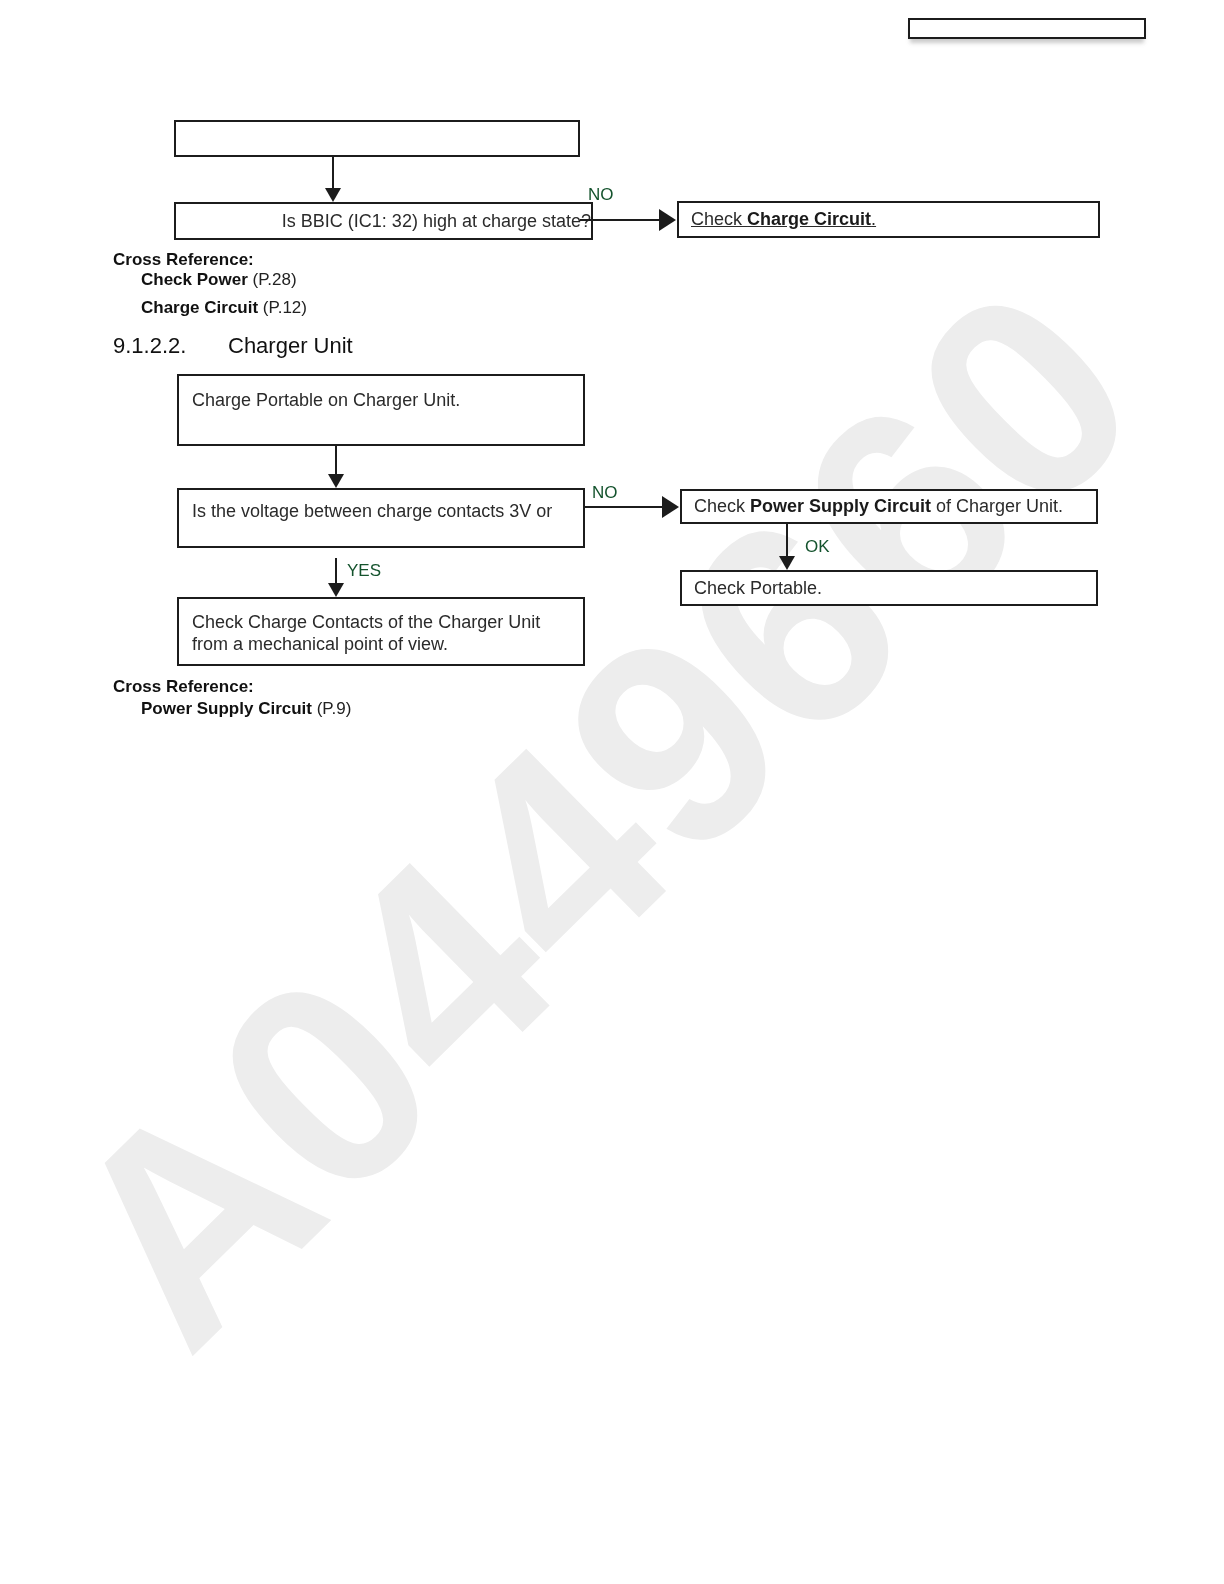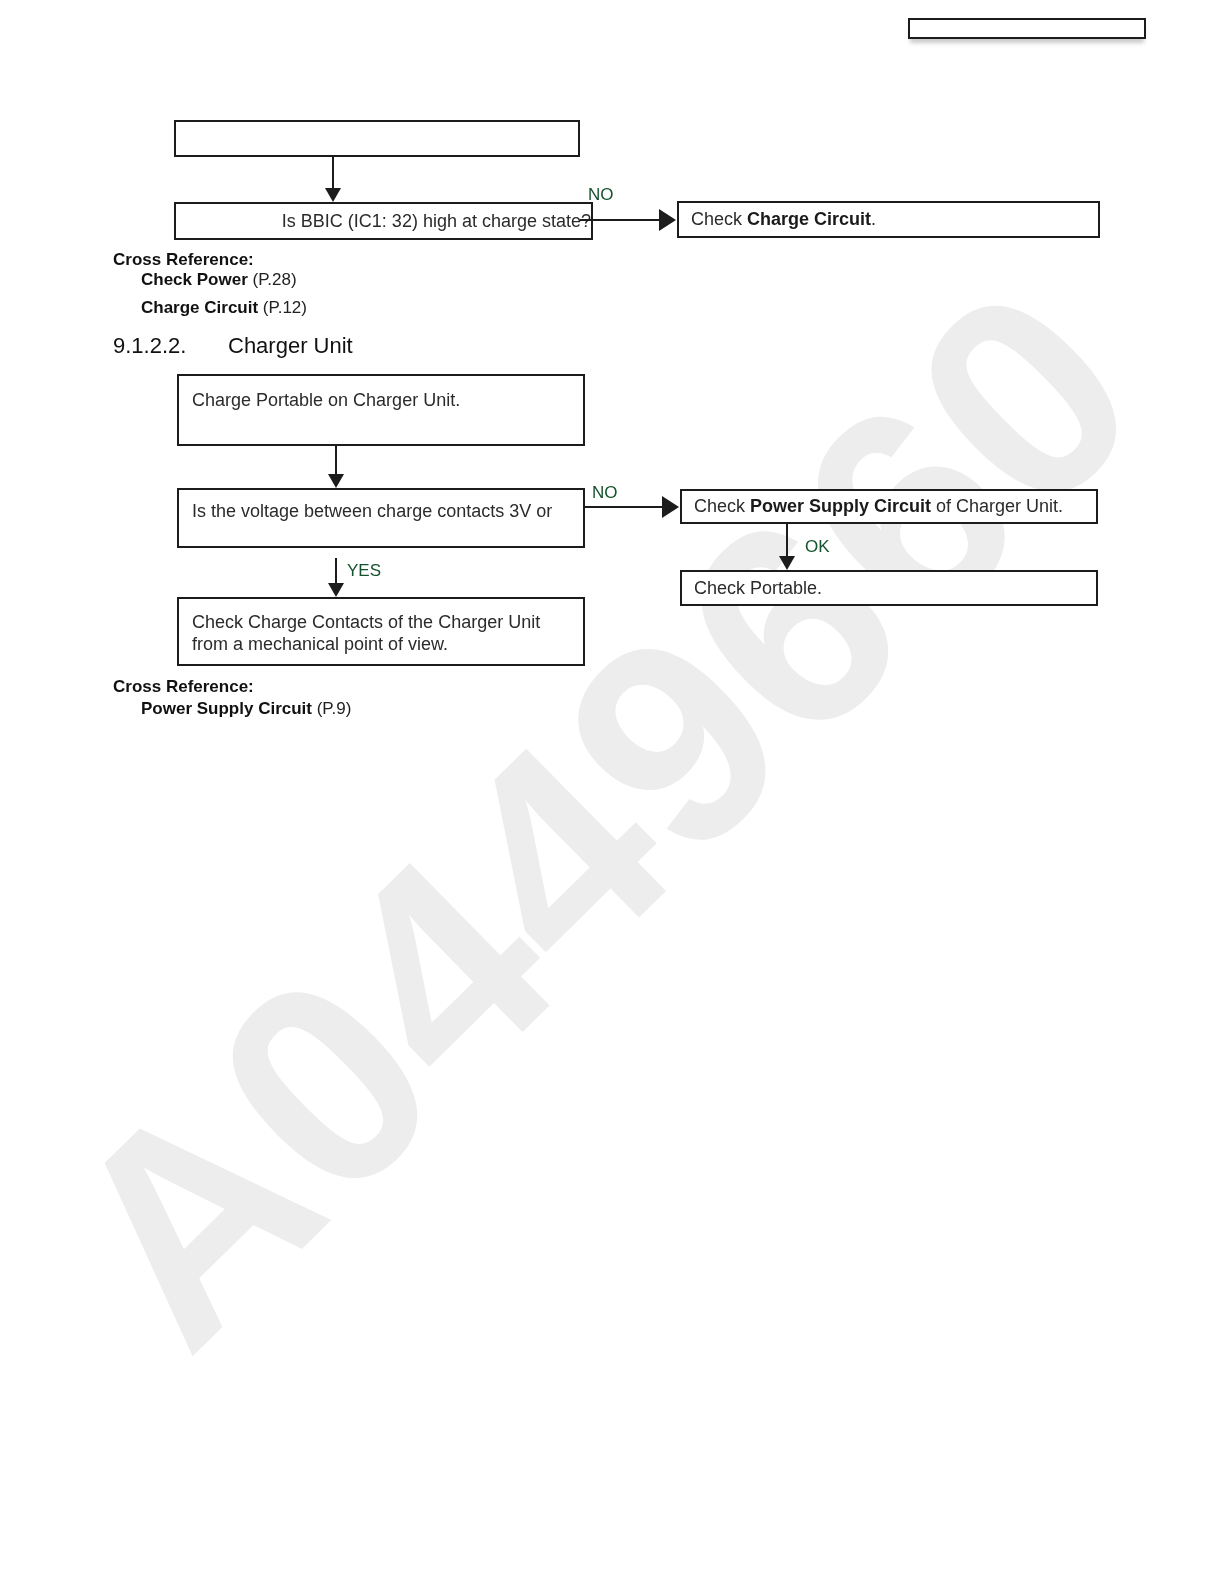--- a/index.html
+++ b/index.html
@@ -90,21 +90,21 @@
 
   <div class="fbox" style="left:174px; top:202px; width:402px; height:34px; line-height:34px; padding-left:13px;text-align:right;">
     <span>Is BBIC (IC1: 32) high at charge state?</span>
   </div>
 
   <div class="lbl" style="left:588px; top:185px;">NO</div>
 
   <div class="hline" style="left:580px; top:219px; width:80px;"></div>
   <div class="arr-right" style="left:659px; top:209px;"></div>
 
-  <div class="fbox" style="left:677px; top:201px; width:407px; height:33px; line-height:33px; padding-left:12px;">
+  <div class="fbox" style="left:677px; top:201px; width:407px; height:33px; line-height:33px; padding-left:12px;text-decoration:underline;">
     <span><span>Check </span><b>Charge Circuit</b><span>.</span></span>
   </div>
 
   <div class="xref-title" style="left:113px; top:250px;">Cross Reference:</div>
   <div class="xref-item" style="left:141px; top:270px;">
     <b>Check Power</b><span> (P.28)</span>
   </div>
   <div class="xref-item" style="left:141px; top:298px;">
     <b>Charge Circuit</b><span> (P.12)</span>
   </div>

